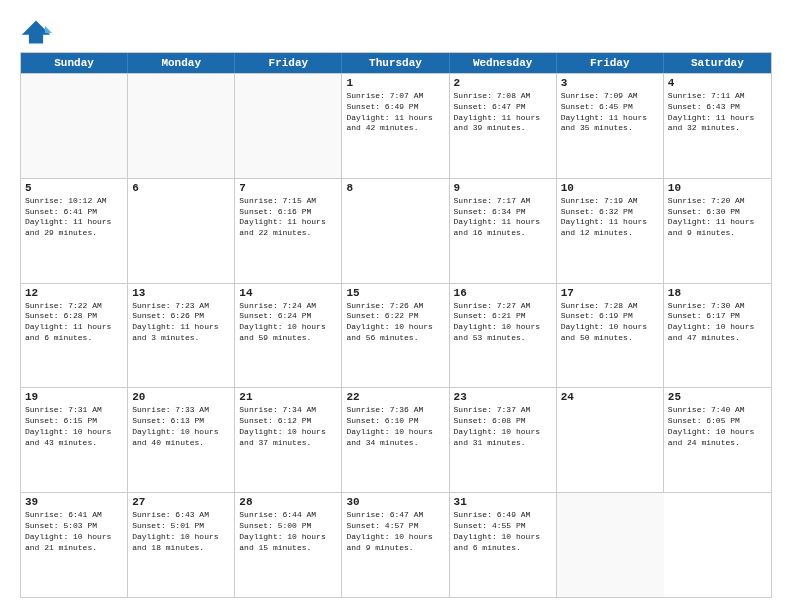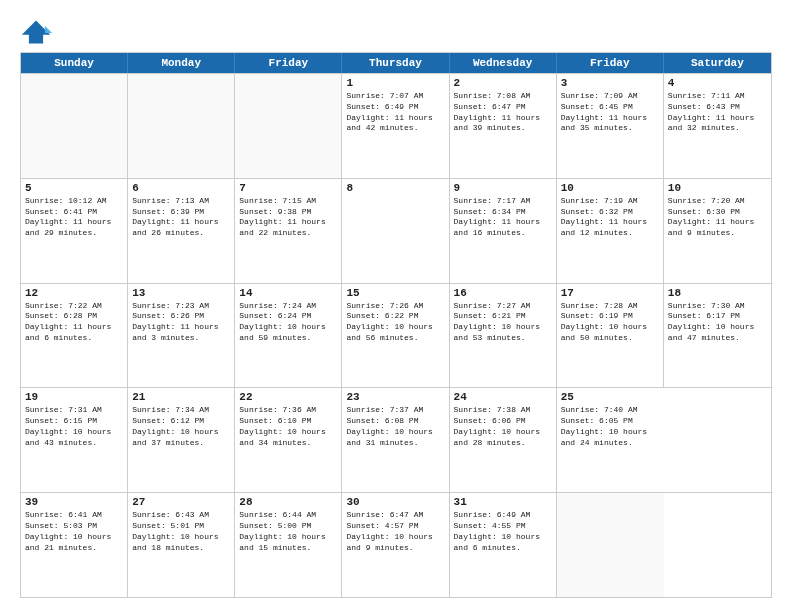--- a/index.html
+++ b/index.html
@@ -183,29 +183,25 @@
         <div class="cal-week">
           <div class="cal-cell">
             <span class="day-num">5</span>
             <div class="cell-text">Sunrise: 10:12 AM
 Sunset: 6:41 PM
 Daylight: 11 hours
 and 29 minutes.</div>
           </div>
           <div class="cal-cell">
             <span class="day-num">6</span>
-            <div class="cell-text">Sunrise: 7:13 AM
-Sunset: 6:39 PM
-Daylight: 11 hours
-and 26 minutes.</div>
           </div>
           <div class="cal-cell">
             <span class="day-num">7</span>
             <div class="cell-text">Sunrise: 7:15 AM
-Sunset: 9:38 PM
+Sunset: 6:16 PM
 Daylight: 11 hours
 and 22 minutes.</div>
           </div>
           <div class="cal-cell">
             <span class="day-num">8</span>
           </div>
           <div class="cal-cell">
             <span class="day-num">9</span>
             <div class="cell-text">Sunrise: 7:17 AM
 Sunset: 6:34 PM
@@ -280,20 +276,27 @@
         </div>
         <div class="cal-week">
           <div class="cal-cell">
             <span class="day-num">19</span>
             <div class="cell-text">Sunrise: 7:31 AM
 Sunset: 6:15 PM
 Daylight: 10 hours
 and 43 minutes.</div>
           </div>
           <div class="cal-cell">
+            <span class="day-num">20</span>
+            <div class="cell-text">Sunrise: 7:33 AM
+Sunset: 6:13 PM
+Daylight: 10 hours
+and 40 minutes.</div>
+          </div>
+          <div class="cal-cell">
             <span class="day-num">21</span>
             <div class="cell-text">Sunrise: 7:34 AM
 Sunset: 6:12 PM
 Daylight: 10 hours
 and 37 minutes.</div>
           </div>
           <div class="cal-cell">
             <span class="day-num">22</span>
             <div class="cell-text">Sunrise: 7:36 AM
 Sunset: 6:10 PM
@@ -302,24 +305,20 @@
           </div>
           <div class="cal-cell">
             <span class="day-num">23</span>
             <div class="cell-text">Sunrise: 7:37 AM
 Sunset: 6:08 PM
 Daylight: 10 hours
 and 31 minutes.</div>
           </div>
           <div class="cal-cell">
             <span class="day-num">24</span>
-            <div class="cell-text">Sunrise: 7:38 AM
-Sunset: 6:06 PM
-Daylight: 10 hours
-and 28 minutes.</div>
           </div>
           <div class="cal-cell">
             <span class="day-num">25</span>
             <div class="cell-text">Sunrise: 7:40 AM
 Sunset: 6:05 PM
 Daylight: 10 hours
 and 24 minutes.</div>
           </div>
         </div>
         <div class="cal-week">

